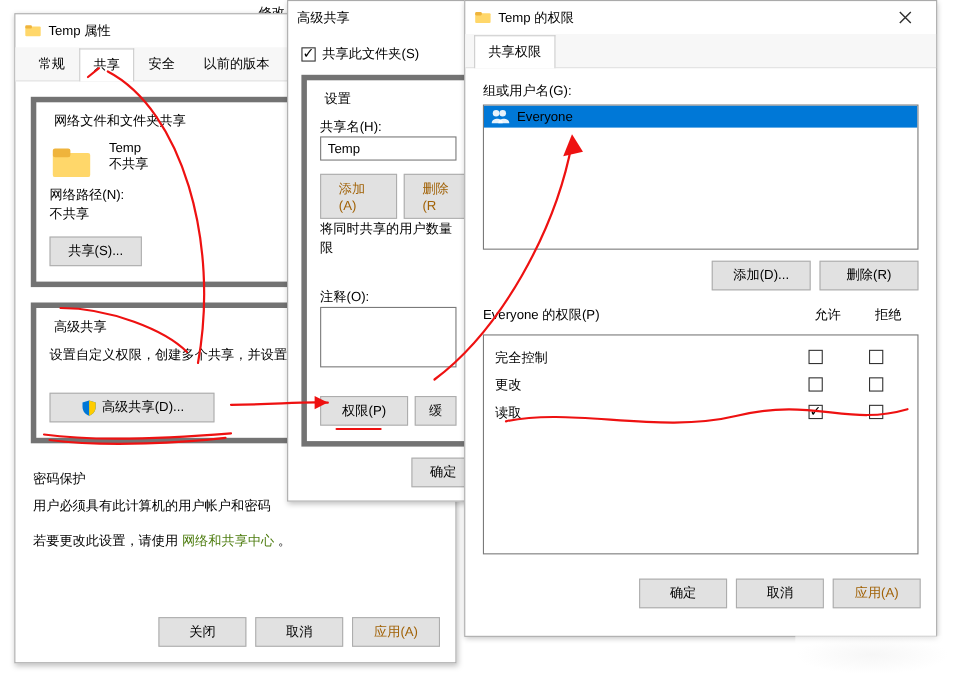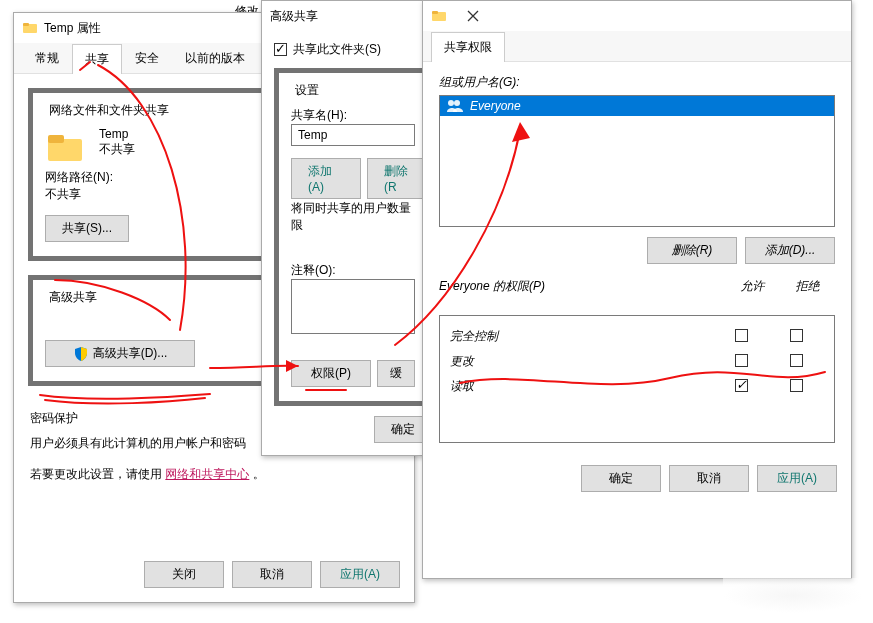--- a/index.html
+++ b/index.html
@@ -20,36 +20,36 @@
 
   .body { padding: 14px 14px; }
 
   .group { border:5px solid #737373; padding:10px 12px 14px; margin-bottom:14px; }
   .gtitle { font-size:12px; margin:-18px 0 8px 0; background:#fff; display:inline-block; padding:0 4px; }
 
   .folder-icon { width:40px; height:40px; }
   .row { display:flex; align-items:center; }
   .btn { background:#e1e1e1; border:1px solid #adadad; padding:4px 16px; display:inline-flex; align-items:center; justify-content:center; min-height:22px; }
   .btn.wide { min-width:150px; justify-content:center; }
-  .btn.disabled { color:#0f766e; }
-  .link { color:#be185d; text-decoration:underline; }
+  .btn.disabled { color:#a16207; }
+  .link { color:#4d7c0f; }
 
   .dlg-footer { position:absolute; bottom:14px; right:14px; display:flex; gap:8px; }
   .dlg-footer .btn { min-width:80px; }
 
   
   #dlg2 { left: 261px; top: 0; width: 184px; height: 456px; }
   .field { width: 100%; border: 1px solid #7a7a7a; padding: 3px 6px; height:22px; }
   .textarea { width:100%; height:55px; border:1px solid #7a7a7a; }
 
   
   #dlg3 { left: 422px; top: 0; width: 430px; height: 579px; }
   .listbox { border:1px solid #7a7a7a; height:132px; overflow:auto; }
   .listitem { padding:3px 6px; display:flex; align-items:center; gap:6px; }
-  .listitem.selected { background:#0078d7; color:#ffffff; }
+  .listitem.selected { background:#0078d7; color:#000000; }
 
   .perm-table { width:100%; border:1px solid #7a7a7a; padding:8px 10px; }
   .perm-head, .perm-row { display:grid; grid-template-columns: 1fr 55px 55px; align-items:center; }
   .perm-head { margin-bottom:2px; }
   .perm-head div:nth-child(2), .perm-head div:nth-child(3),
   .perm-row div:nth-child(2), .perm-row div:nth-child(3) { text-align:center; }
   .perm-row { padding:4px 0; }
   .cb { width:13px; height:13px; border:1px solid #333; display:inline-block; background:#fff; position:relative; }
   .cb.checked::after { content:"✓"; position:absolute; top:-3px; left:0; font-size:13px; }
 
@@ -108,20 +108,21 @@
       </div>
       <div style="margin-top:2px;">网络路径(N):</div>
       <div>不共享</div>
       <div style="margin-top:12px;">
         <span class="btn">共享(S)...</span>
       </div>
     </div>
 
     <div class="group">
       <div class="gtitle">高级共享</div>
+      <div>设置自定义权限，创建多个共享，并设置</div>
       <div style="margin-top:26px;">
         <span class="btn wide">
           <svg width="16" height="16" style="margin-right:4px;" viewBox="0 0 16 16">
               <path d="M8 1l6 2v4c0 4-3 7-6 8-3-1-6-4-6-8V3z" fill="#0078d7"></path>
               <path d="M8 1l6 2v4c0 4-3 7-6 8z" fill="#ffcc00"></path>
             </svg>
           <span>高级共享(D)...</span>
         </span>
       </div>
     </div>
@@ -173,53 +174,54 @@
     <span class="btn" style="min-width:54px;">确定</span>
   </div>
 </div>
 
 <div class="window" id="dlg3">
   <div class="titlebar">
     <svg class="icon" viewBox="0 0 16 16">
         <rect x="1" y="4" width="14" height="9" rx="1" fill="#ffd76a"></rect>
         <rect x="1" y="3" width="6" height="3" rx="1" fill="#efb43c"></rect>
       </svg>
+    <span class="title">Temp 的权限</span>
     <div class="close">
       <svg width="12" height="12">
           <path d="M1 1l10 10M11 1L1 11" stroke="#333" stroke-width="1.3"></path>
         </svg>
     </div>
   </div>
   <div class="tabs">
     <div class="tab active">共享权限</div>
   </div>
-  <div class="body" style="padding:12px 16px;font-style:italic;">
+  <div class="body" style="padding:12px 16px;">
     <div>组或用户名(G):</div>
     <div class="listbox" style="margin-top:4px;">
       <div class="listitem selected">
         <svg width="18" height="14" viewBox="0 0 18 14">
             <circle cx="5" cy="4" r="3" fill="#fff" opacity=".9"></circle>
             <circle cx="11" cy="4" r="3" fill="#fff" opacity=".9"></circle>
             <path d="M1 13c0-3 3-4 5-4s5 1 5 4z" fill="#fff" opacity=".9"></path>
             <path d="M7 13c0-3 3-4 5-4s5 1 5 4z" fill="#fff" opacity=".9"></path>
           </svg>
         <span>Everyone</span>
       </div>
     </div>
     <div class="row" style="justify-content:flex-end;gap:8px;margin-top:10px;">
+      <span class="btn" style="min-width:90px;">添加(D)...</span>
       <span class="btn" style="min-width:90px;">删除(R)</span>
-      <span class="btn" style="min-width:90px;">添加(D)...</span>
     </div>
 
     <div class="perm-head" style="margin-top:14px;">
       <div>Everyone 的权限(P)</div>
       <div>允许</div>
       <div>拒绝</div>
     </div>
-    <div class="perm-table" style="margin-top:20px;height:128px;">
+    <div class="perm-table" style="margin-top:9px;height:200px;">
       <div id="perm-rows">
           <div class="perm-row">
             <div>完全控制</div>
             <div><span class="cb"></span></div>
             <div><span class="cb"></span></div>
           </div>
           <div class="perm-row">
             <div>更改</div>
             <div><span class="cb"></span></div>
             <div><span class="cb"></span></div>

